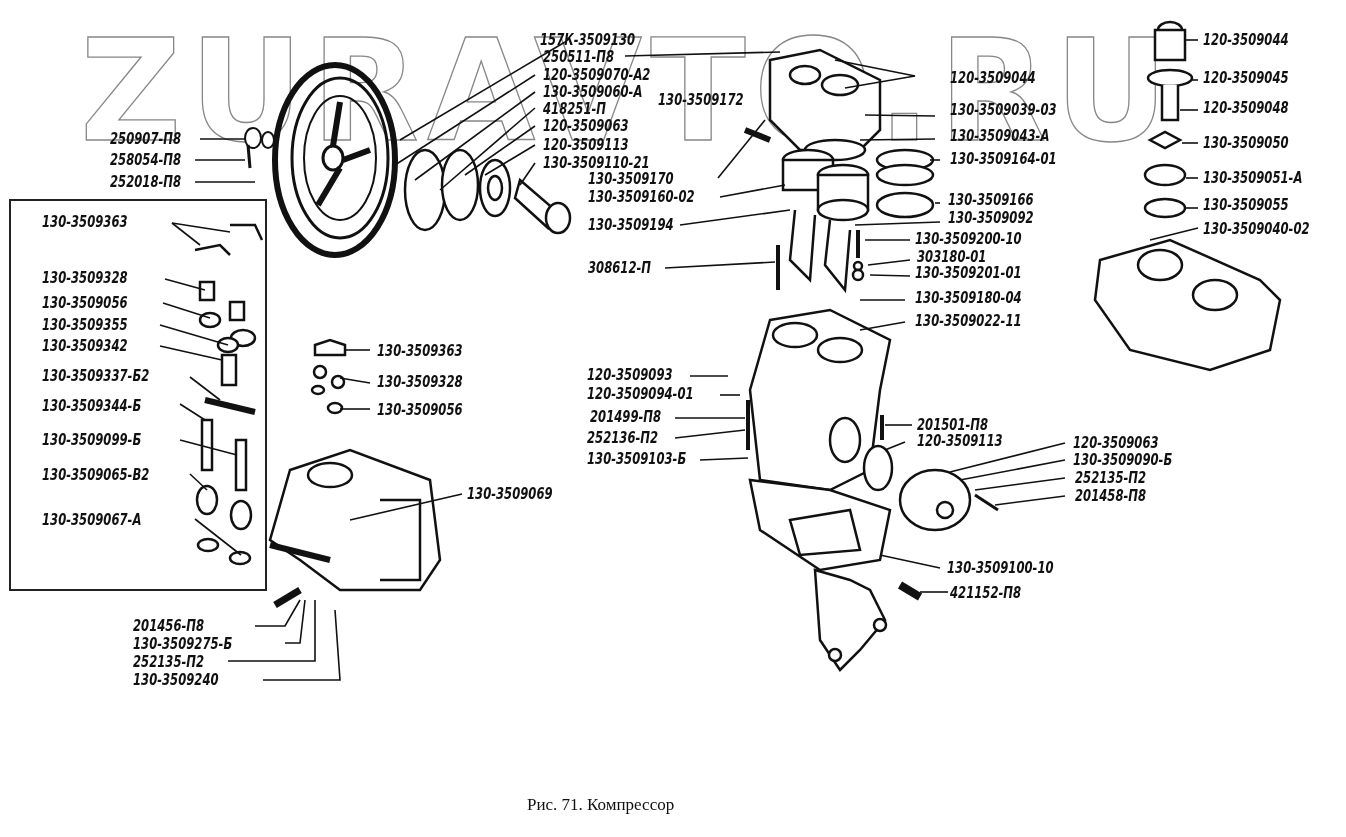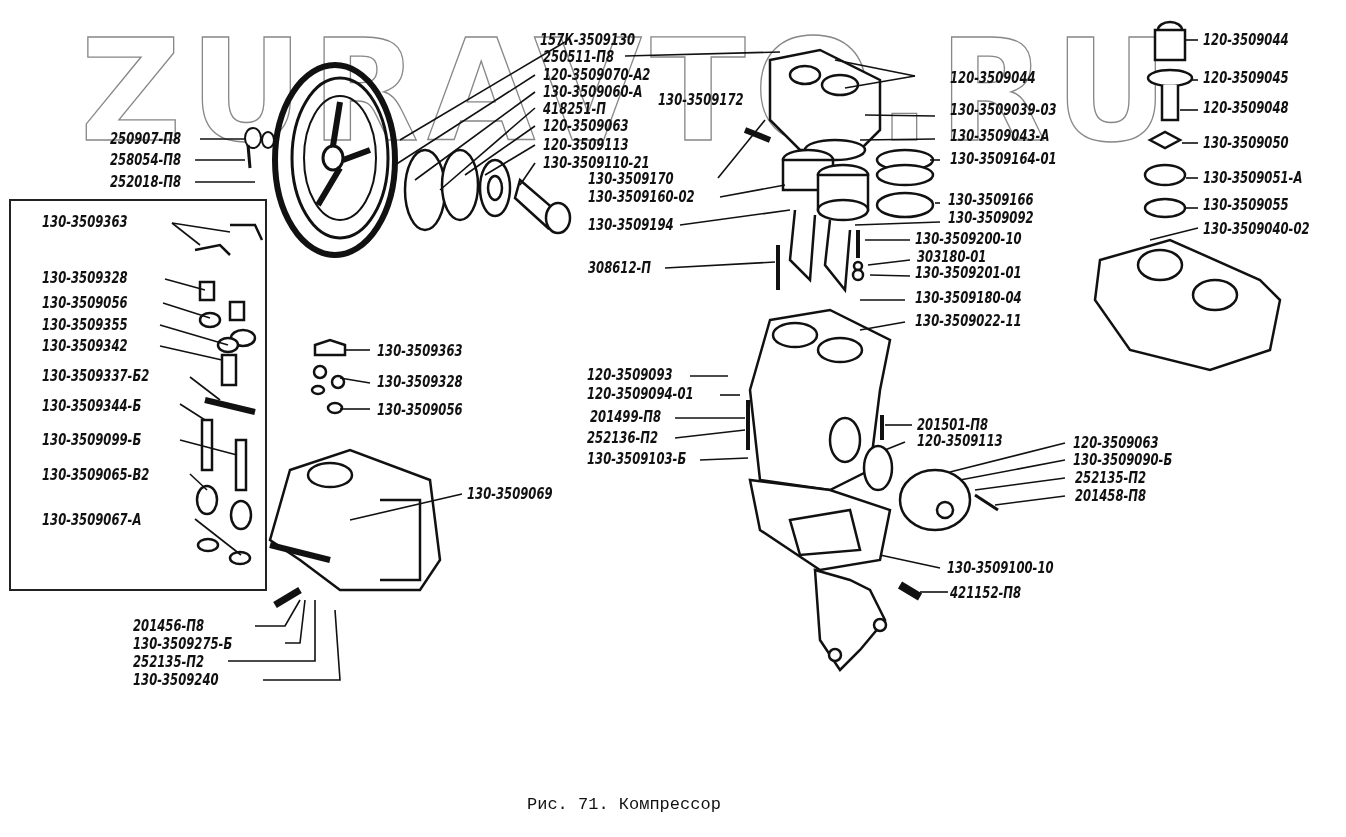--- a/index.html
+++ b/index.html
@@ -1,19 +1,19 @@
 <!DOCTYPE html>
 <html><head>
 <meta charset="utf-8">
 <style>
   html,body{margin:0;padding:0;background:#ffffff;}
   body{width:1346px;height:837px;position:relative;overflow:hidden;font-family:"DejaVu Sans",sans-serif;}
   #canvas{position:absolute;left:0;top:0;width:1346px;height:837px;}
   .lbl{position:absolute;font-family:"DejaVu Sans Condensed","DejaVu Sans",sans-serif;font-size:15px;font-style:italic;font-weight:bold;color:#111;white-space:nowrap;letter-spacing:0px;transform:scaleX(0.86);transform-origin:left center;line-height:16px;}
-  .caption{position:absolute;left:527px;top:795px;font-family:Liberation Mono, monospace;font-size:17px;color:#111;}
+  .caption{position:absolute;left:527px;top:795px;font-family:Liberation Serif, serif;font-size:17px;color:#111;}
 </style>
 </head>
 <body>
 
 <svg id="canvas" viewBox="0 0 1346 837" xmlns="http://www.w3.org/2000/svg">
 
   <g fill="none" stroke="#888" stroke-width="1.3">
     <text x="80" y="140" font-family="DejaVu Sans, sans-serif" font-size="140" font-weight="bold" letter-spacing="8">ZURAVTO.RU</text>
   </g>
 

